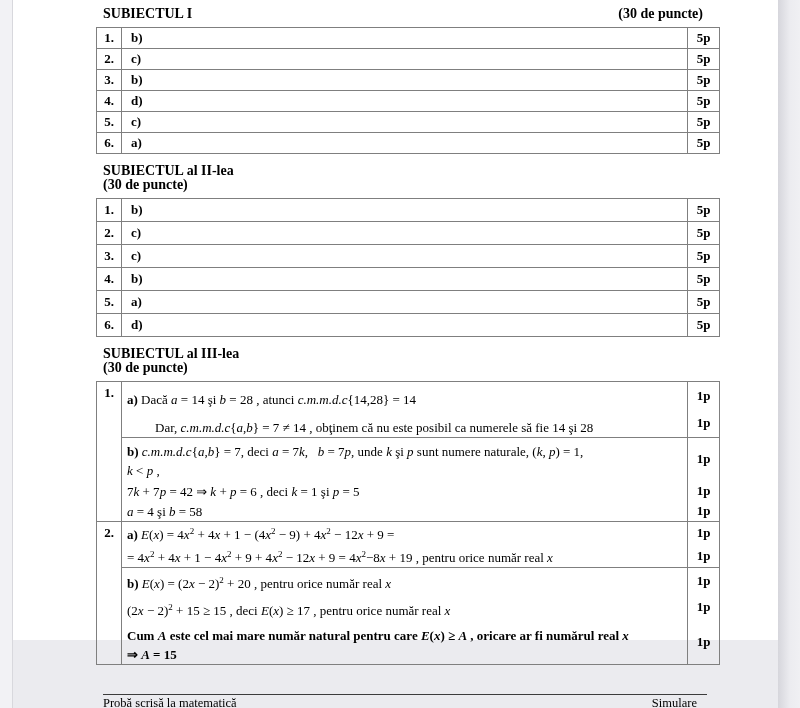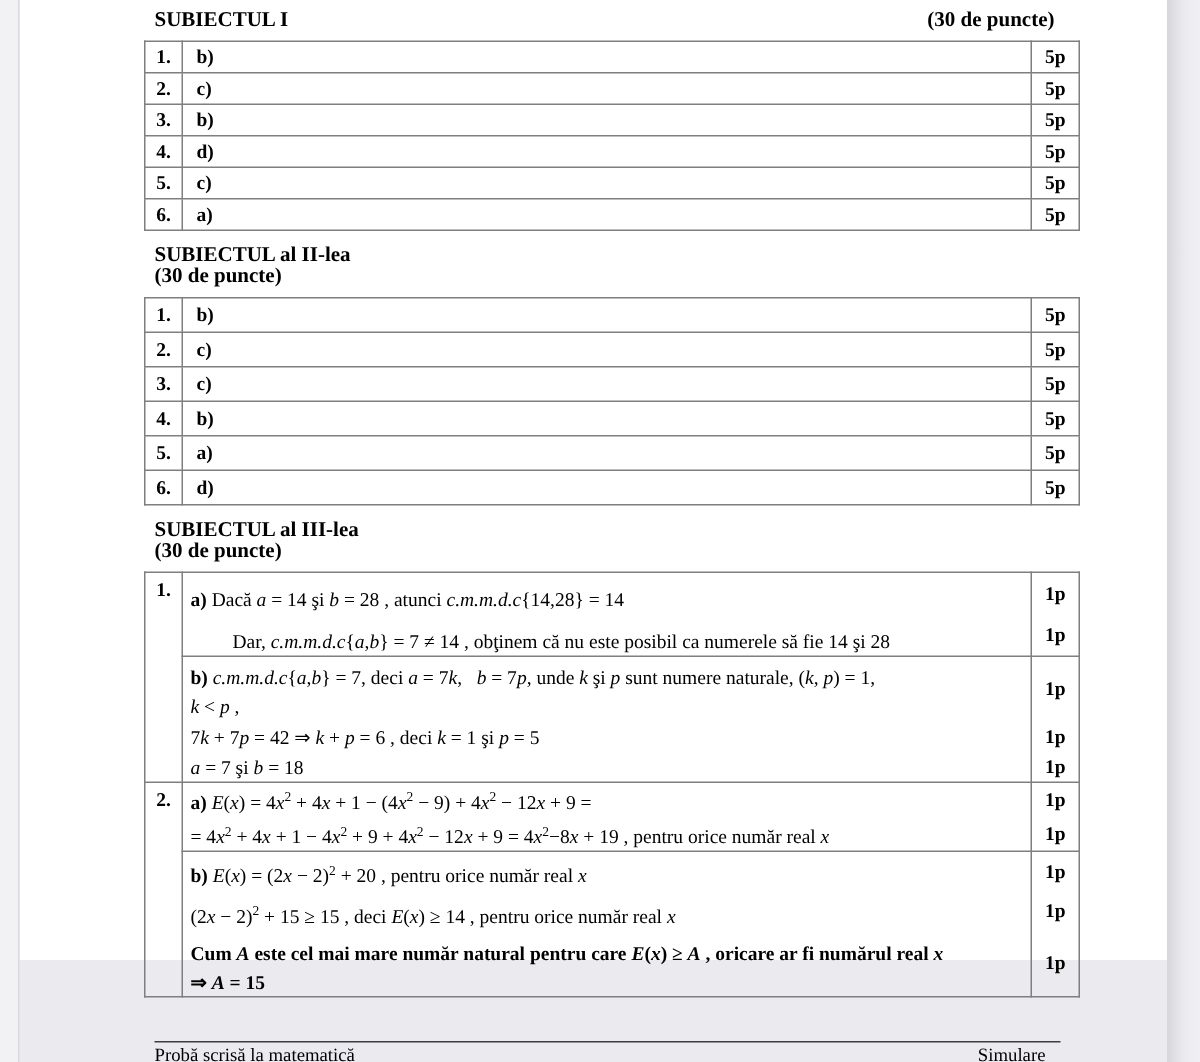--- a/index.html
+++ b/index.html
@@ -166,21 +166,21 @@
             </tr>
             <tr>
               <td>
                 <div class="line" style="height: 42px;">
                   <div class="line-inner"><span class="s-b">b) </span><span class="s-i">c.m.m.d.c</span><span class="s-n">{</span><span class="s-i">a</span><span class="s-n">,</span><span class="s-i">b</span><span class="s-n">} = 7,  deci </span><span class="s-i">a</span><span class="s-n"> = 7</span><span class="s-i">k</span><span class="s-n">,&nbsp;&nbsp; </span><span class="s-i">b</span><span class="s-n"> = 7</span><span class="s-i">p</span><span class="s-n">, unde </span><span class="s-i">k</span><span class="s-n"> şi </span><span class="s-i">p</span><span class="s-n"> sunt numere naturale, (</span><span class="s-i">k</span><span class="s-n">, </span><span class="s-i">p</span><span class="s-n">) = 1,</span><br><span class="s-i">k</span><span class="s-n"> &lt; </span><span class="s-i">p</span><span class="s-n"> ,</span></div>
                 </div>
                 <div class="line" style="height: 21px;">
                   <div class="line-inner"><span class="s-n">7</span><span class="s-i">k</span><span class="s-n"> + 7</span><span class="s-i">p</span><span class="s-n"> = 42 ⇒ </span><span class="s-i">k</span><span class="s-n"> + </span><span class="s-i">p</span><span class="s-n"> = 6 , deci </span><span class="s-i">k</span><span class="s-n"> = 1 şi </span><span class="s-i">p</span><span class="s-n"> = 5</span></div>
                 </div>
                 <div class="line" style="height: 20px;">
-                  <div class="line-inner"><span class="s-i">a</span><span class="s-n"> = 7 şi </span><span class="s-i">b</span><span class="s-n"> = 18</span></div>
+                  <div class="line-inner"><span class="s-i">a</span><span class="s-n"> = 4 şi </span><span class="s-i">b</span><span class="s-n"> = 58</span></div>
                 </div>
               </td>
               <td>
                 <div class="pt" style="height: 42px;">1p</div>
                 <div class="pt" style="height: 21px;">1p</div>
                 <div class="pt" style="height: 20px;">1p</div>
               </td>
             </tr>
             <tr>
               <td class="snum" rowspan="2">2.</td>
@@ -196,21 +196,21 @@
                 <div class="pt" style="height: 22px;">1p</div>
                 <div class="pt" style="height: 23px;">1p</div>
               </td>
             </tr>
             <tr>
               <td>
                 <div class="line" style="height: 25px;">
                   <div class="line-inner"><span class="s-b">b) </span><span class="s-i">E</span><span class="s-n">(</span><span class="s-i">x</span><span class="s-n">) = (2</span><span class="s-i">x</span><span class="s-n"> − 2)</span><span class="s-sup">2</span><span class="s-n"> + 20 , pentru orice număr real </span><span class="s-i">x</span></div>
                 </div>
                 <div class="line" style="height: 27px;">
-                  <div class="line-inner"><span class="s-n">(2</span><span class="s-i">x</span><span class="s-n"> − 2)</span><span class="s-sup">2</span><span class="s-n"> + 15 ≥ 15 , deci </span><span class="s-i">E</span><span class="s-n">(</span><span class="s-i">x</span><span class="s-n">) ≥ 14 , pentru orice număr real </span><span class="s-i">x</span></div>
+                  <div class="line-inner"><span class="s-n">(2</span><span class="s-i">x</span><span class="s-n"> − 2)</span><span class="s-sup">2</span><span class="s-n"> + 15 ≥ 15 , deci </span><span class="s-i">E</span><span class="s-n">(</span><span class="s-i">x</span><span class="s-n">) ≥ 17 , pentru orice număr real </span><span class="s-i">x</span></div>
                 </div>
                 <div class="line" style="height: 44px; font-weight: bold;">
                   <div class="line-inner"><span class="s-n">Cum </span><span class="s-i">A</span><span class="s-n"> este cel mai mare număr natural pentru care </span><span class="s-i">E</span><span class="s-n">(</span><span class="s-i">x</span><span class="s-n">) ≥ </span><span class="s-i">A</span><span class="s-n"> , oricare ar fi numărul real </span><span class="s-i">x</span><br><span class="s-n">⇒ </span><span class="s-i">A</span><span class="s-n"> = 15</span></div>
                 </div>
               </td>
               <td>
                 <div class="pt" style="height: 25px;">1p</div>
                 <div class="pt" style="height: 27px;">1p</div>
                 <div class="pt" style="height: 44px;">1p</div>
               </td>

